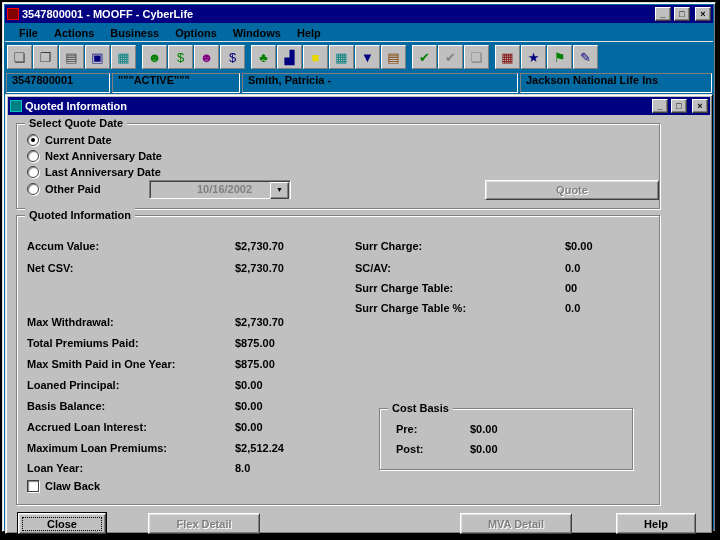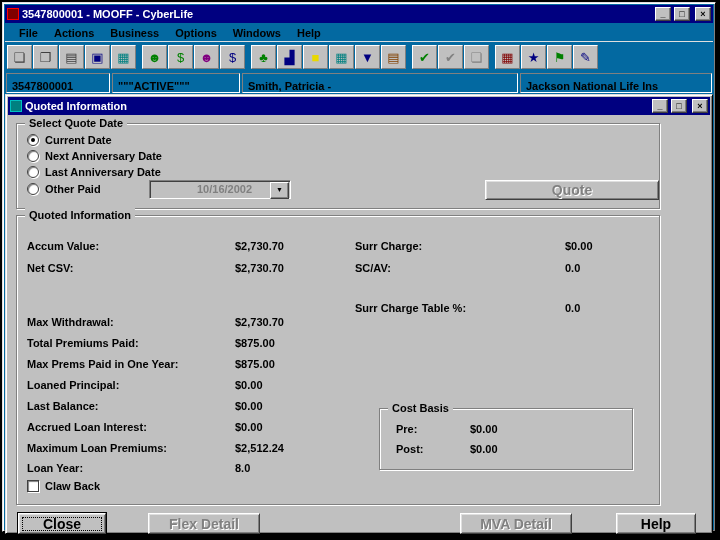--- a/index.html
+++ b/index.html
@@ -30,21 +30,21 @@
   .toolbar { height:28px; display:flex; align-items:center; padding:1px 2px; gap:1px; border-top:1px solid #dfdfdf; }
   .tool {
     width:25px; height:24px; background:#c0c0c0; padding:0;
     border:1px solid; border-color:#fff #808080 #808080 #fff;
     font-size:13px; line-height:21px; text-align:center; font-family:inherit;
   }
   .tool .tg { pointer-events:none; }
   .gap { margin-left:5px; }
   .recordbar { height:20px; display:flex; gap:2px; padding:1px 1px; }
   .panel {
-    box-sizing:border-box; display:flex; align-items:flex-end; padding:0 5px; white-space:nowrap; overflow:hidden;
+    box-sizing:border-box; display:flex; align-items:flex-start; padding:0 5px; white-space:nowrap; overflow:hidden;
     border:1px solid; border-color:#808080 #fff #fff #808080;
   }
   
   .child {
     box-sizing:border-box; height:440px; background:#c0c0c0; padding:2px;
     border:1px solid; border-color:#dfdfdf #000 #000 #dfdfdf;
     box-shadow: inset 1px 1px 0 #fff, inset -1px -1px 0 #808080;
   }
   .child-body { position:relative; height:416px; }
   .groupbox {
@@ -76,21 +76,21 @@
   .kv .k { position:absolute; left:0; top:0; white-space:nowrap; }
   .kv .v { position:absolute; top:0; white-space:nowrap; }
   .kv-l { left:10px; width:560px; }
   .kv-l .v { left:208px; }
   .kv-r { left:338px; width:300px; }
   .kv-r .v { left:210px; }
   .btn {
     position:absolute; height:21px; box-sizing:border-box; background:#c0c0c0; color:#000; padding:0;
     border:1px solid; border-color:#fff #404040 #404040 #fff;
     box-shadow: inset 1px 1px 0 #dfdfdf, inset -1px -1px 0 #808080;
-    font-family:inherit; font-size:14px; font-weight:bold; text-align:center;
+    font-family:inherit; font-size:11px; font-weight:bold; text-align:center;
   }
   .btn-default { box-shadow: 0 0 0 1px #000, inset 1px 1px 0 #dfdfdf, inset -1px -1px 0 #808080; }
   .btn-default .inner { display:block; margin:2px 3px; border:1px dotted #000; line-height:12px; }
   .btn-disabled { color:#808080; text-shadow:1px 1px 0 #ffffff; }
 </style>
 </head>
 <body>
 
 <div class="window">
 
@@ -205,29 +205,29 @@
         </div>
         <div class="kv kv-l" style="top:100px">
           <span class="k">Max Withdrawal:</span>
           <span class="v">$2,730.70</span>
         </div>
         <div class="kv kv-l" style="top:121px">
           <span class="k">Total Premiums Paid:</span>
           <span class="v">$875.00</span>
         </div>
         <div class="kv kv-l" style="top:142px">
-          <span class="k">Max Prems Paid in One Year:</span>
+          <span class="k">Max Smith Paid in One Year:</span>
           <span class="v">$875.00</span>
         </div>
         <div class="kv kv-l" style="top:163px">
           <span class="k">Loaned Principal:</span>
           <span class="v">$0.00</span>
         </div>
         <div class="kv kv-l" style="top:184px">
-          <span class="k">Last Balance:</span>
+          <span class="k">Basis Balance:</span>
           <span class="v">$0.00</span>
         </div>
         <div class="kv kv-l" style="top:205px">
           <span class="k">Accrued Loan Interest:</span>
           <span class="v">$0.00</span>
         </div>
         <div class="kv kv-l" style="top:226px">
           <span class="k">Maximum Loan Premiums:</span>
           <span class="v">$2,512.24</span>
         </div>
@@ -236,20 +236,24 @@
           <span class="v">8.0</span>
         </div>
 
         <div class="kv kv-r" style="top:24px">
           <span class="k">Surr Charge:</span>
           <span class="v">$0.00</span>
         </div>
         <div class="kv kv-r" style="top:46px">
           <span class="k">SC/AV:</span>
           <span class="v">0.0</span>
+        </div>
+        <div class="kv kv-r" style="top:66px">
+          <span class="k">Surr Charge Table:</span>
+          <span class="v">00</span>
         </div>
         <div class="kv kv-r" style="top:86px">
           <span class="k">Surr Charge Table %:</span>
           <span class="v">0.0</span>
         </div>
 
         <div class="groupbox" style="left:362px; top:192px; width:252px; height:60px">
           <span class="legend">Cost Basis</span>
           <div class="kv" style="left:16px; top:14px; width:220px">
             <span class="k">Pre:</span>

